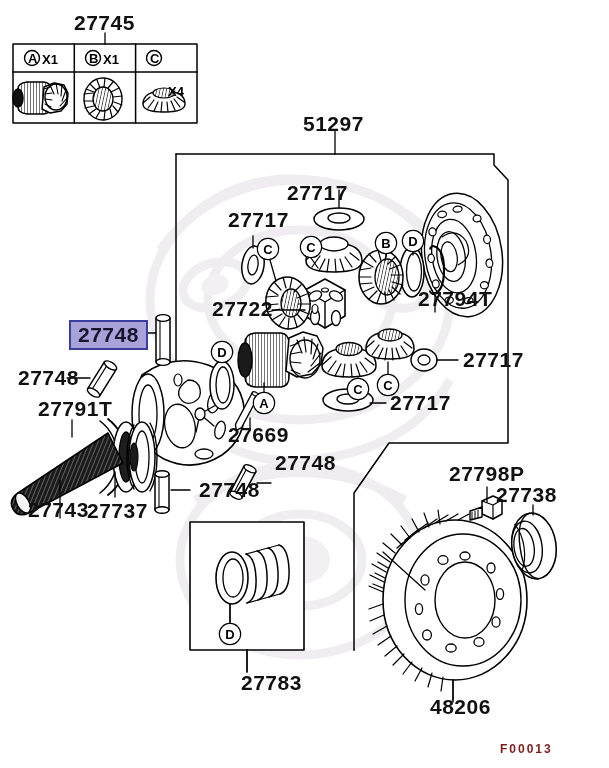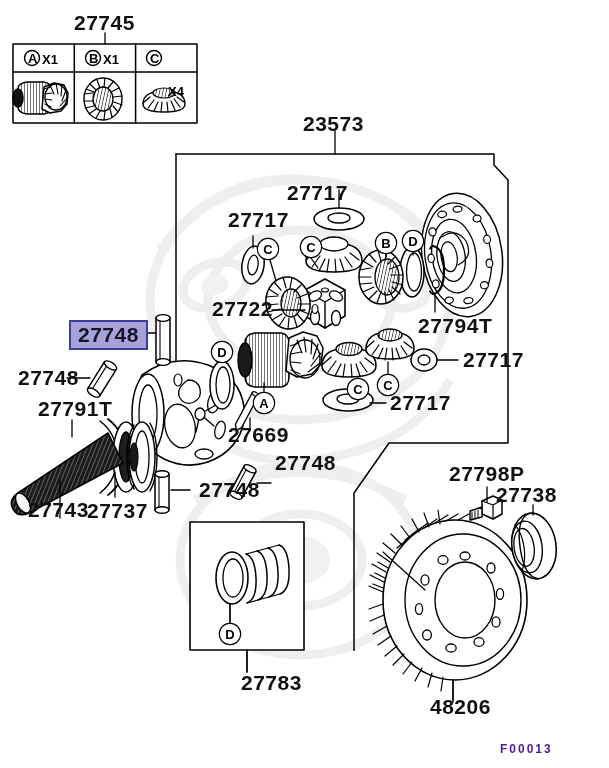--- a/index.html
+++ b/index.html
@@ -19,21 +19,21 @@
     position:absolute;font-size:21px;font-weight:700;letter-spacing:0.5px;
     white-space:nowrap;line-height:1;
     background:#a9a2d9;border:2px solid #3a3f9e;color:#15152e;
     padding:2px 7px 3px 7px;box-sizing:border-box;
   }
   .legend-cell-lbl{
     position:absolute;font-size:13px;font-weight:700;white-space:nowrap;
   }
   .corner-code{
     position:absolute;font-size:12px;font-weight:700;letter-spacing:2px;
-    color:#4c1d95;
+    color:#7f1d1d;
   }
   .circ{
     position:absolute;font-size:13px;font-weight:700;
     width:20px;height:20px;border:1.6px solid #000;border-radius:50%;
     display:flex;align-items:center;justify-content:center;
     background:#fff;box-sizing:border-box;
   }
 </style>
 </head>
 <body>
@@ -447,29 +447,29 @@
   <div class="lbl" style="left:74px;top:12px;">27745</div>
 
   <div class="legend-cell-lbl" style="left:42px;top:52px;">X1</div>
   <div class="legend-cell-lbl" style="left:103px;top:52px;">X1</div>
   <div class="legend-cell-lbl" style="left:168px;top:52px;margin-top:32px;">X4</div>
 
   <div class="legend-cell-lbl" style="left:28px;top:51px;">A</div>
   <div class="legend-cell-lbl" style="left:89px;top:51px;">B</div>
   <div class="legend-cell-lbl" style="left:150px;top:51px;">C</div>
 
-  <div class="lbl" style="left:303px;top:113px;">23573</div>
+  <div class="lbl" style="left:303px;top:113px;">51297</div>
 
   <div class="lbl" style="left:287px;top:182px;">27717</div>
 
   <div class="lbl" style="left:228px;top:209px;">27717</div>
 
   <div class="lbl" style="left:212px;top:298px;text-align:center;">27722</div>
 
-  <div class="lbl" style="left:418px;top:315px;">27794T</div>
+  <div class="lbl" style="left:418px;top:288px;">27794T</div>
 
   <div class="lbl" style="left:463px;top:349px;">27717</div>
 
   <div class="lbl" style="left:390px;top:392px;">27717</div>
 
   <div class="lbl-hl" style="left:69px;top:320px;">27748</div>
 
   <div class="lbl" style="left:18px;top:367px;">27748</div>
 
   <div class="lbl" style="left:38px;top:398px;">27791T</div>

